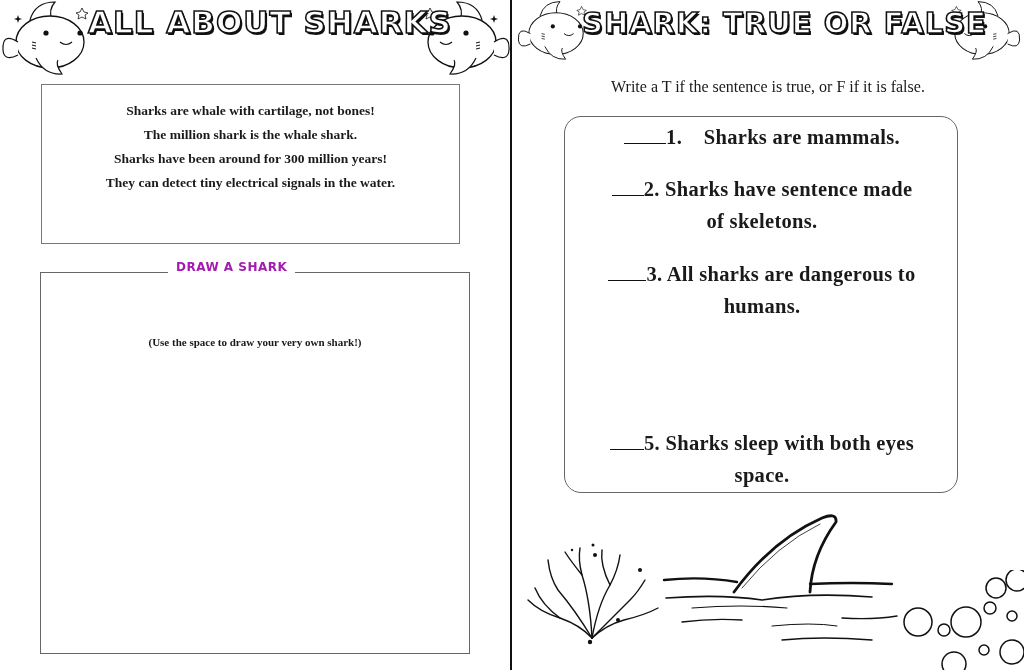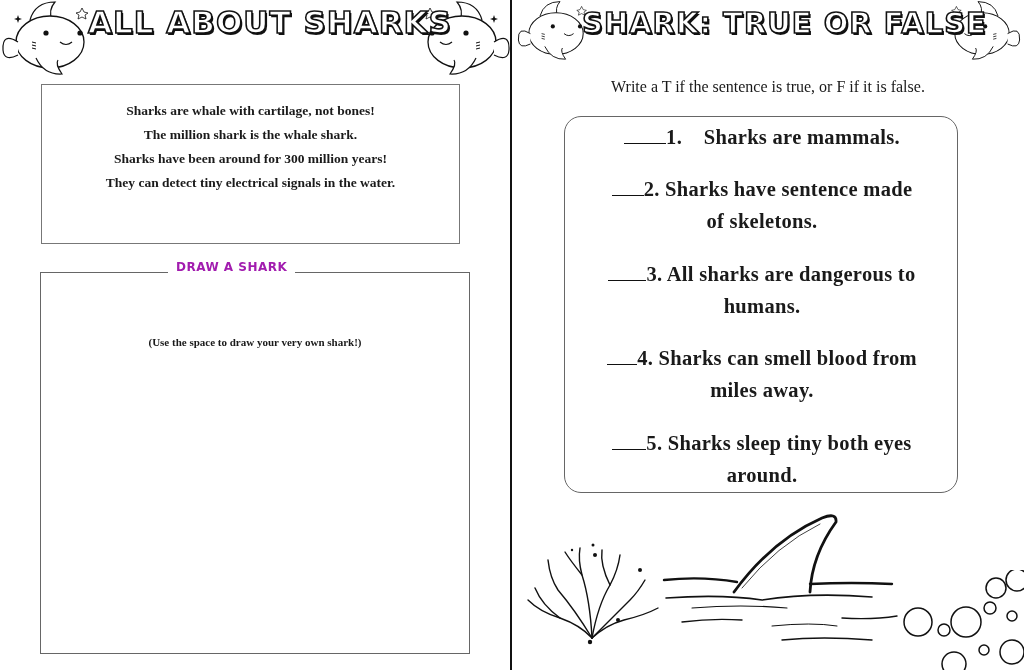--- a/index.html
+++ b/index.html
@@ -117,27 +117,23 @@
       <span class="blank" style="width:42px"></span><span>1.</span>&nbsp;&nbsp;&nbsp;&nbsp;<span>Sharks are mammals.</span>
     </div>
     <div class="tf-item" style="top:56px">
       <span class="blank" style="width:32px"></span><span>2.</span> <span>Sharks have sentence made</span><br>
       <span>of skeletons.</span>
     </div>
     <div class="tf-item" style="top:141px">
       <span class="blank" style="width:38px"></span><span>3.</span> <span>All sharks are dangerous to</span><br>
       <span>humans.</span>
     </div>
-    <div class="tf-item" style="top:225px">
-      <span class="blank" style="width:30px"></span><span>4.</span> <span>Sharks can smell blood from</span><br>
-      <span>miles away.</span>
-    </div>
     <div class="tf-item" style="top:310px">
-      <span class="blank" style="width:34px"></span><span>5.</span> <span>Sharks sleep tiny both eyes</span><br>
-      <span>around.</span>
+      <span class="blank" style="width:34px"></span><span>5.</span> <span>Sharks sleep with both eyes</span><br>
+      <span>space.</span>
     </div>
   </div>
 
   <svg style="position:absolute;left:8px;top:530px" width="145" height="115" viewBox="0 0 145 115">
     <g fill="none" stroke="#111" stroke-width="1.4" stroke-linecap="round">
       <path d="M72 108 Q60 95 40 88 Q20 82 8 70"></path>
       <path d="M72 108 Q86 95 104 90 Q125 85 138 78"></path>
       <path d="M72 108 Q55 80 38 60 Q30 48 28 30"></path>
       <path d="M72 108 Q70 70 62 45 Q58 30 60 18"></path>
       <path d="M72 108 Q78 75 90 55 Q98 40 100 25"></path>

